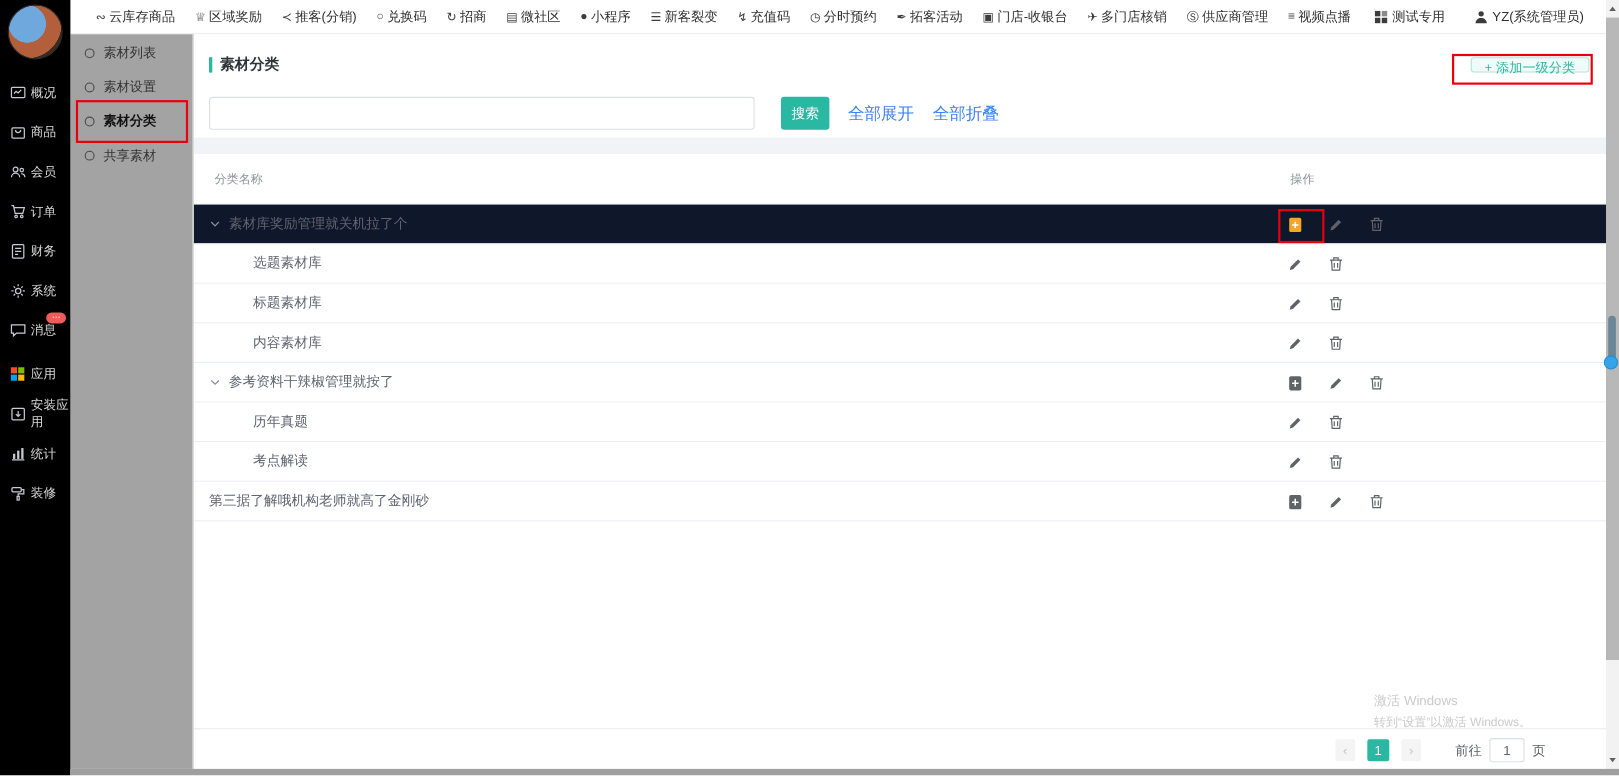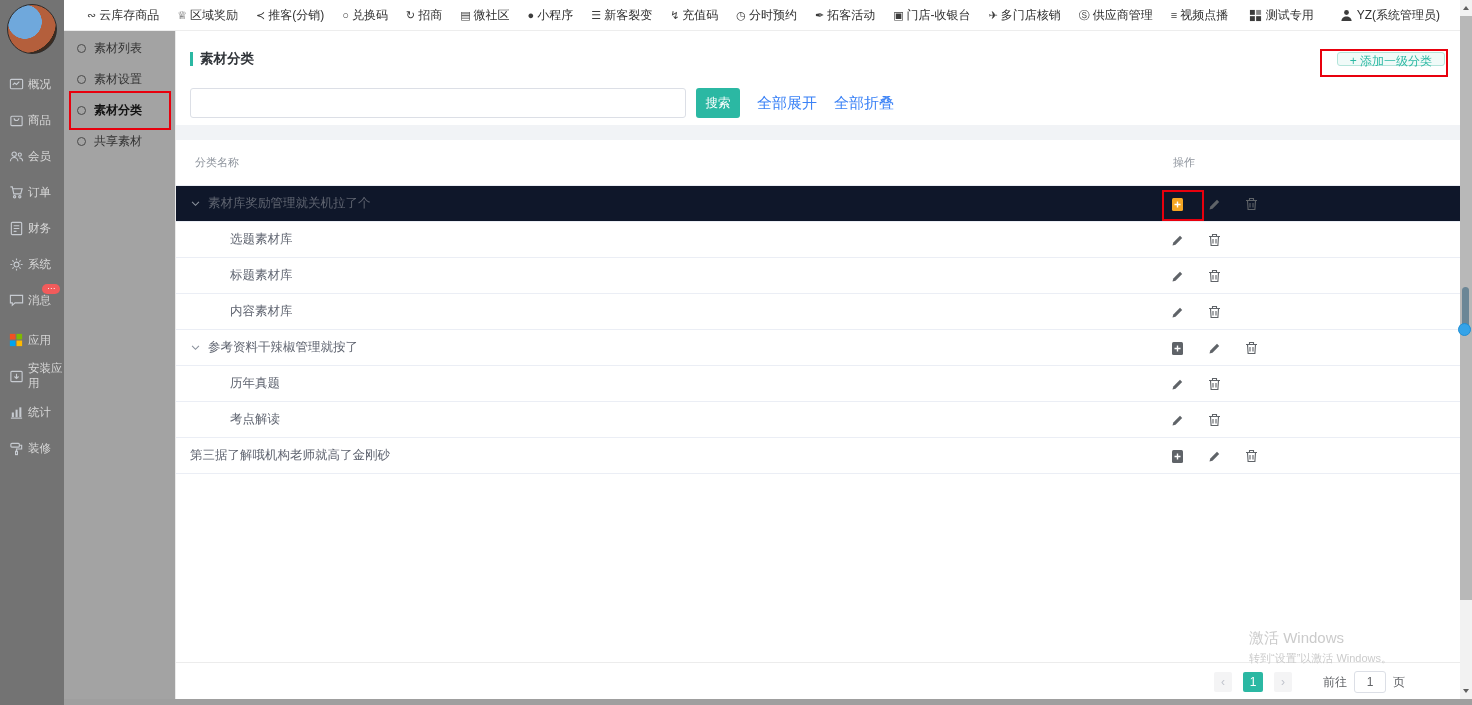--- a/index.html
+++ b/index.html
@@ -1,21 +1,21 @@
 <!DOCTYPE html>
 <html><head>
 <meta charset="utf-8">
 <style>
   * { margin:0; padding:0; box-sizing:border-box; }
   html,body { width:1472px; height:705px; overflow:hidden; background:#fff;
     font-family:"Liberation Sans","DejaVu Sans",sans-serif; }
   .screen { position:relative; width:1472px; height:705px; background:#fff; }
 
   
-  .sidebar { position:absolute; left:0; top:0; width:64px; height:705px; background:#737373; z-index:5; }
+  .sidebar { position:absolute; left:0; top:0; width:64px; height:705px; background:#000000; z-index:5; }
   .avatar { width:50px; height:50px; border-radius:50%; margin:4px auto 12px;
     background:radial-gradient(circle at 35% 35%, #6fa8dc 0 38%, #b45f3c 39% 70%, #3d2b1f 71%);
     border:1px solid #2c2c2c; }
   .side-item { position:relative; height:36px; display:flex; align-items:center; padding-left:8px;
     color:#d8d8d8; font-size:11.5px; cursor:pointer; }
   .side-item .ic { width:16px; height:16px; margin-right:4px; flex:none; display:flex; align-items:center; justify-content:center; }
   .side-item svg { display:block; }
   .side-gap { height:4px; }
   .badge { position:absolute; right:4px; top:2px; min-width:18px; height:10px; background:#f25b5b;
     border-radius:6px; color:#fff; font-size:8px; line-height:9px; text-align:center; padding:0 3px; }
@@ -39,21 +39,21 @@
   
   .main { position:absolute; left:176px; top:31px; width:1284px; height:668px; background:#fff; z-index:2; }
   .page-title { position:absolute; left:14px; top:19px; display:flex; align-items:center; }
   .title-bar { width:3px; height:14px; background:#2bb8a3; margin-right:7px; }
   .title-text { font-size:13.5px; font-weight:bold; color:#2f3338; }
   .add-btn { position:absolute; right:15px; top:21px; height:14px; padding:0 12px; font-size:12px;
     color:#2bb8a3; background:#f0faf8; border:1px solid #b3e4da; border-radius:3px; cursor:pointer; }
   .search-row { position:absolute; left:14px; top:57px; display:flex; align-items:center; }
   .search-input { width:496px; height:30px; border:1px solid #dcdfe6; border-radius:3px; padding:0 10px;
     font-size:12px; color:#333; outline:none; }
-  .search-btn { width:44px; height:30px; margin-left:10px; background:#2bb8a3; color:#fff; border:none;
+  .search-btn { width:44px; height:30px; margin-left:24px; background:#2bb8a3; color:#fff; border:none;
     border-radius:3px; font-size:12.5px; cursor:pointer; }
   .lnk { font-size:15px; color:#3b82f6; margin-left:17px; cursor:pointer; text-decoration:none; }
   .gray-strip { position:absolute; left:0; top:94px; width:1284px; height:15px; background:#f1f3f6; }
 
   .table { position:absolute; left:0; top:109px; width:1284px; }
   .thead { height:46px; display:flex; align-items:center; border-bottom:1px solid #ebeef5;
     font-size:11px; color:#8d939c; }
   .th-name { margin-left:19px; }
   .th-ops { position:absolute; left:997px; }
   .trow { position:relative; height:36px; display:flex; align-items:center;
@@ -71,21 +71,21 @@
   .pg-btn { width:18px; height:20px; background:#f4f4f5; color:#c0c4cc; border-radius:2px;
     display:flex; align-items:center; justify-content:center; font-size:12px; cursor:pointer; }
   .pg-num { width:20px; height:20px; margin:0 11px; background:#2bb8a3; color:#fff; border-radius:2px;
     display:flex; align-items:center; justify-content:center; font-size:12px; cursor:pointer; }
   .pg-goto { margin-left:31px; }
   .pg-input { width:32px; height:22px; margin:0 7px; border:1px solid #dcdfe6; border-radius:3px;
     text-align:center; font-size:12px; color:#606266; outline:none; }
 
   
   .watermark { position:absolute; left:1249px; top:629px; color:#cbcbcb; z-index:6; pointer-events:none; }
-  .wm1 { font-size:15px; }
+  .wm1 { font-size:12px; }
   .wm2 { font-size:11px; margin-top:3px; }
   .redbox { position:absolute; border:2px solid #e8000d; z-index:9; pointer-events:none; }
   .rb-menu { left:69px; top:91px; width:102px; height:39px; }
   .rb-add { left:1320px; top:49px; width:128px; height:28px; }
   .rb-icon { left:1162px; top:190px; width:42px; height:31px; }
 
   
   .scrollbar { position:absolute; right:0; top:0; width:12px; height:699px; background:#f2f2f2; z-index:7; }
   .sb-up { position:absolute; left:3px; top:6px; width:0; height:0;
     border-left:3px solid transparent; border-right:3px solid transparent; border-bottom:4px solid #5f5f5f; }

